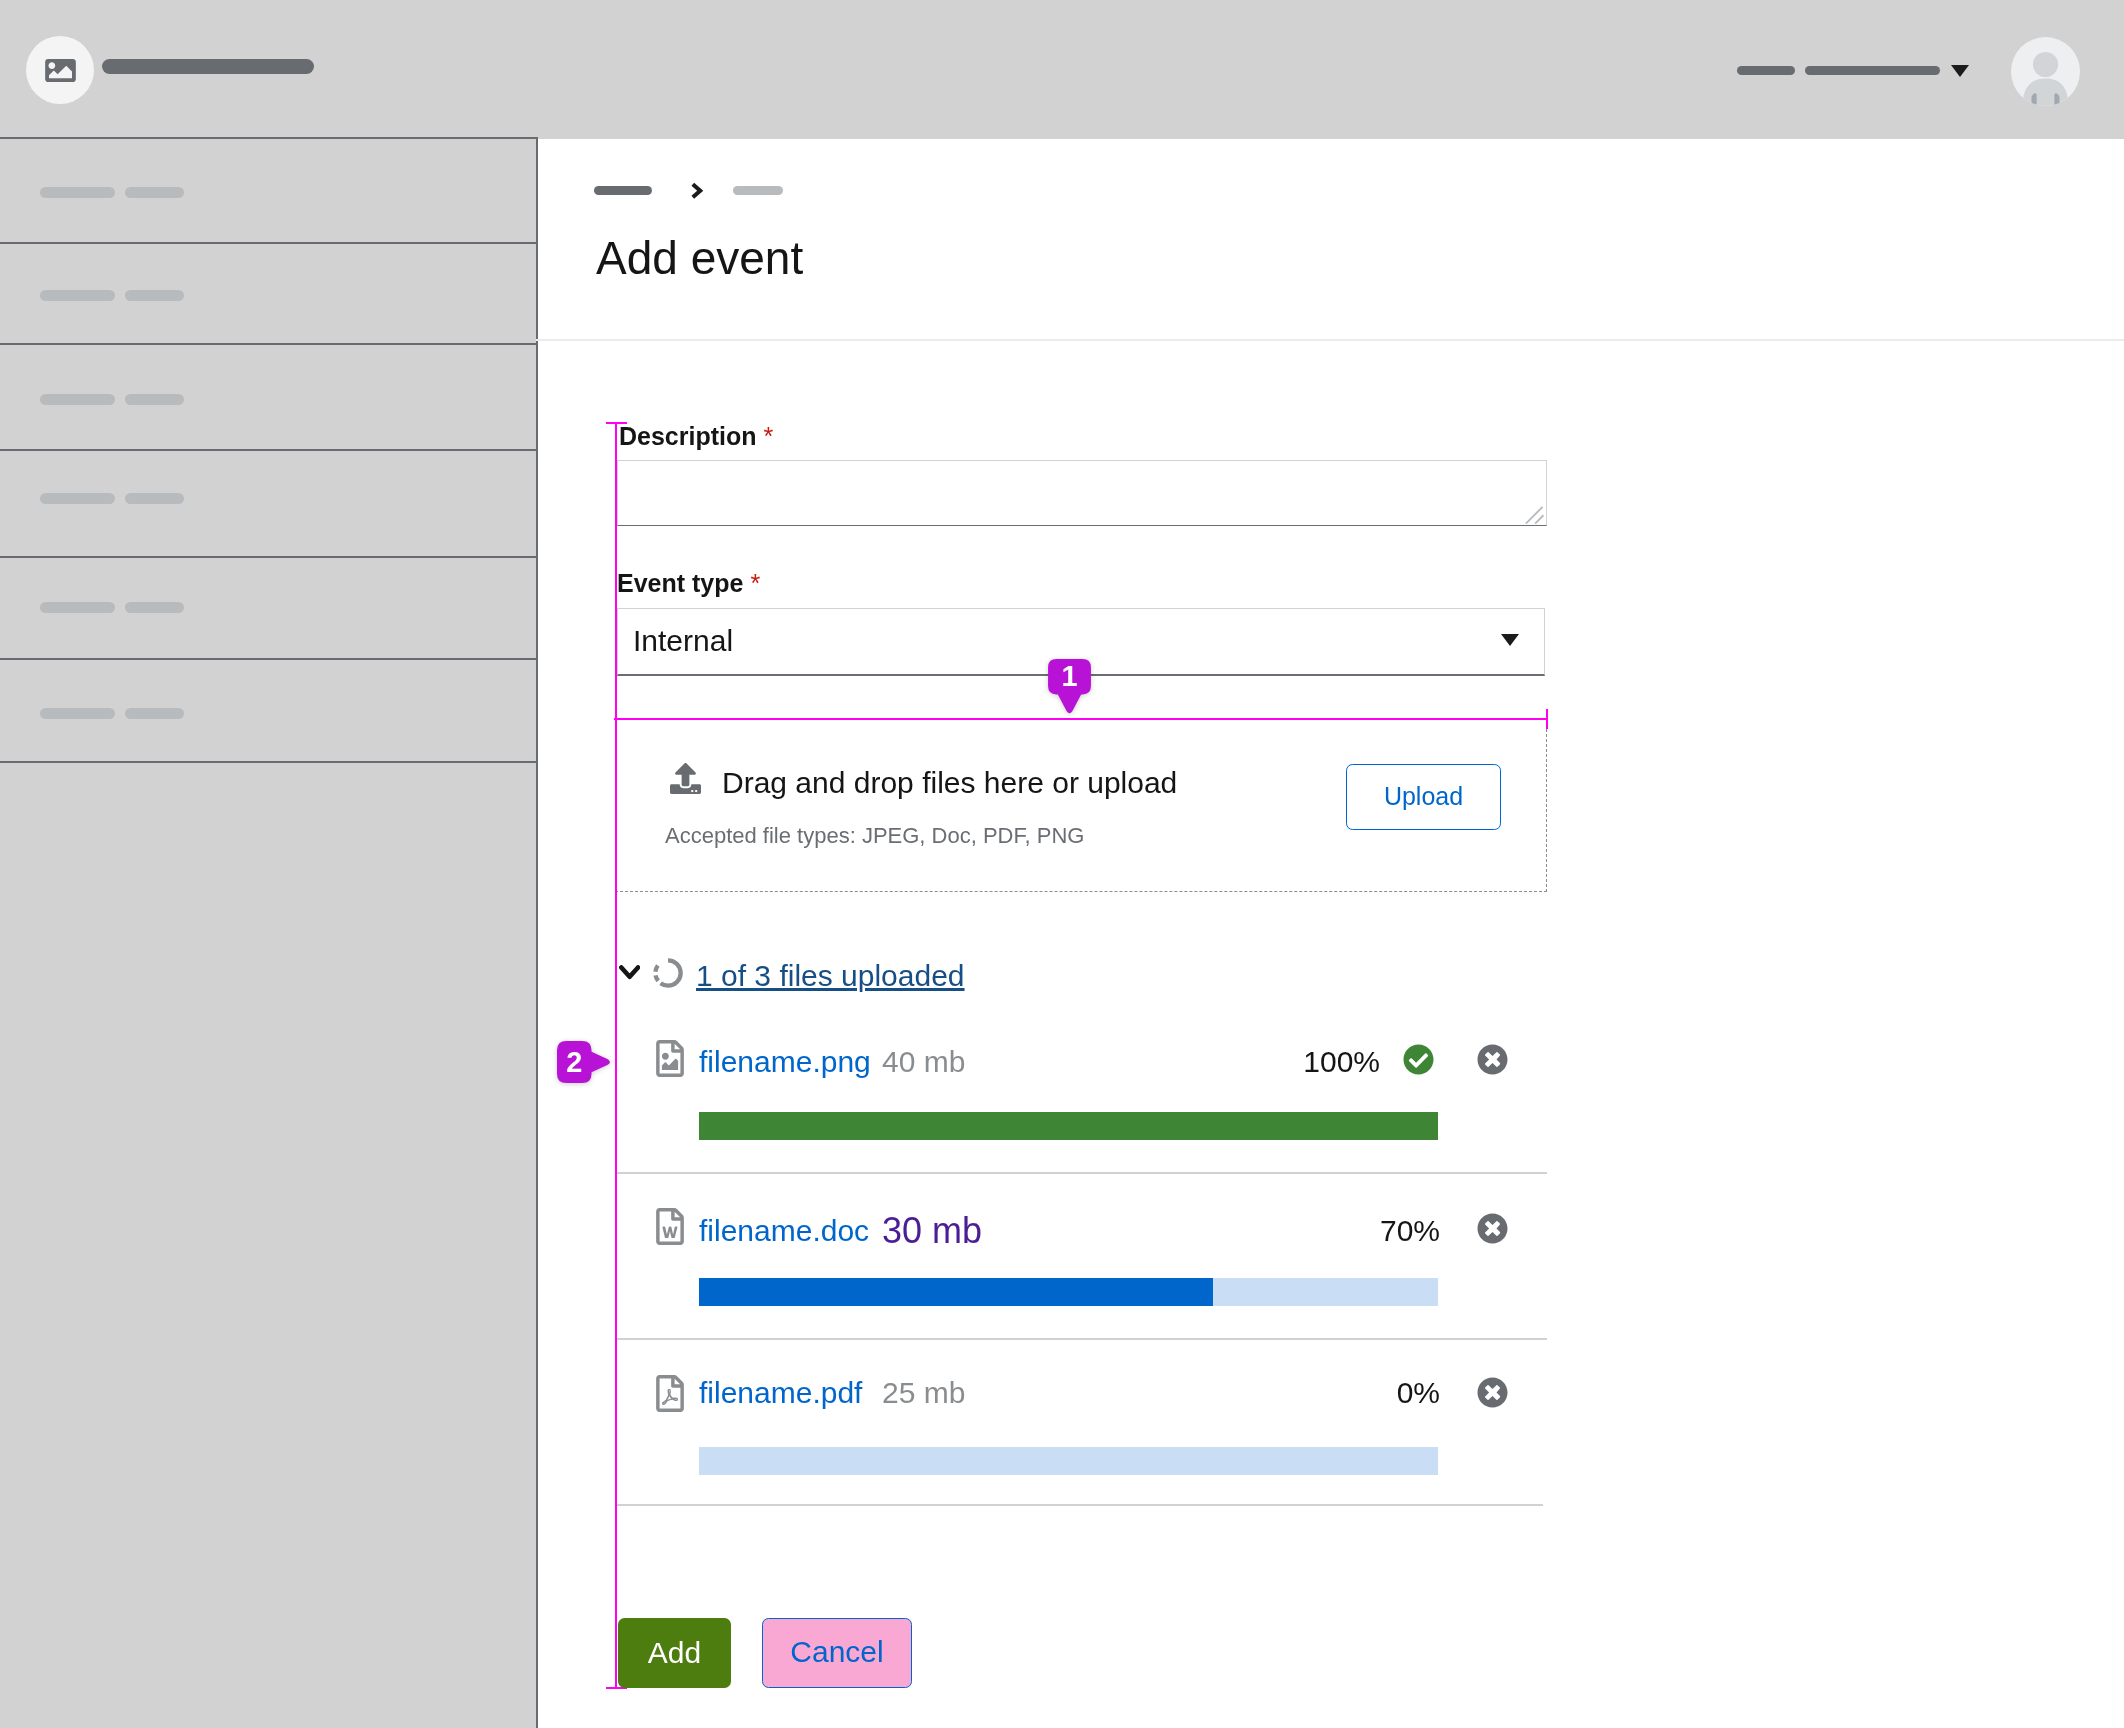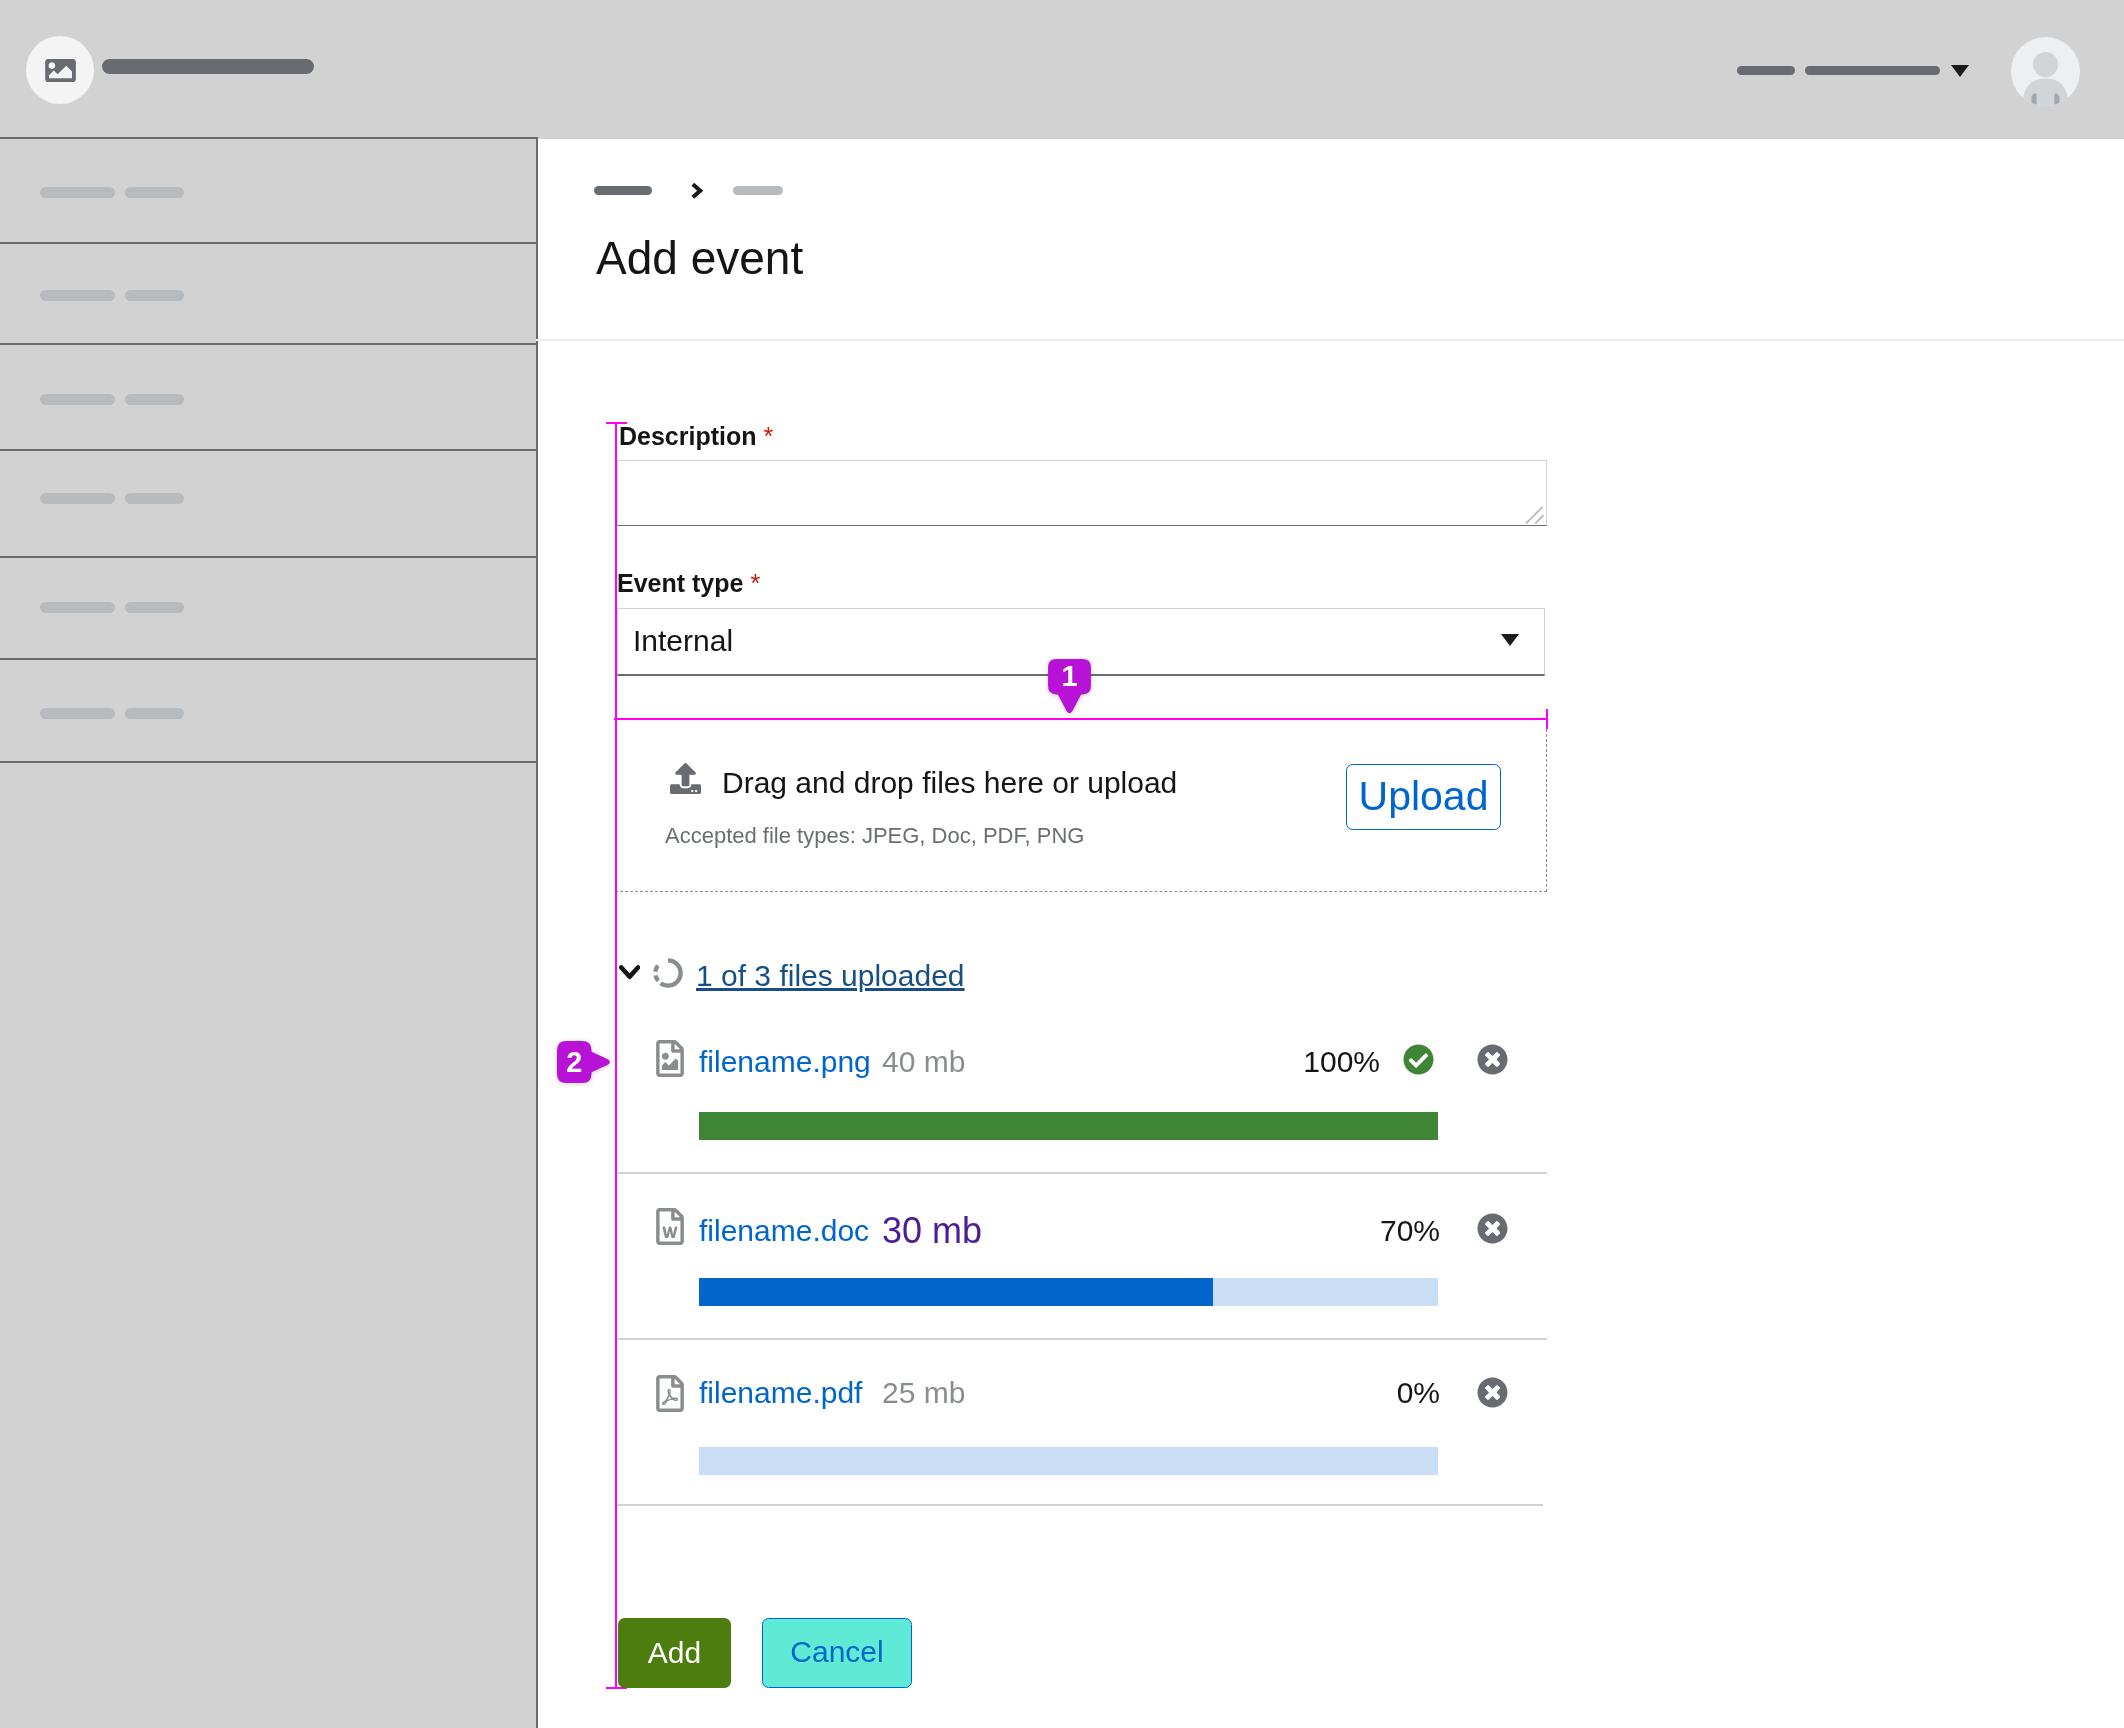--- a/index.html
+++ b/index.html
@@ -81,21 +81,21 @@
   <div class="abs" style="left:617px;top:608px;width:928px;height:68px;background:#fff;border:0.9px solid #d2d2d2;border-bottom:2.8px solid #6a6e73;"></div>
   <div class="abs" style="left:633px;top:626px;font-size:30px;line-height:30px;color:#151515;">Internal</div>
   <div class="abs" style="left:1501px;top:634px;width:0;height:0;border-left:9.3px solid transparent;border-right:9.3px solid transparent;border-top:12px solid #1b1b1b;"></div>
 
   <div class="abs" style="left:615px;top:719px;width:932px;height:173px;border:1.9px dashed #8a8d90;background:#fff;"></div>
   <svg class="abs" style="left:670px;top:763px;" width="31" height="31" viewBox="0 0 512 512">
     <path fill="#686c71" d="M296 384h-80c-13.3 0-24-10.7-24-24V192h-87.7c-17.8 0-26.7-21.5-14.1-34.1L242.3 5.7c7.5-7.5 19.8-7.5 27.3 0l152.2 152.2c12.6 12.6 3.7 34.1-14.1 34.1H320v168c0 13.3-10.7 24-24 24zm216-8v112c0 13.3-10.7 24-24 24H24c-13.3 0-24-10.7-24-24V376c0-13.3 10.7-24 24-24h136v8c0 30.9 25.1 56 56 56h80c30.9 0 56-25.1 56-56v-8h136c13.3 0 24 10.7 24 24zm-124 88c0-11-9-20-20-20s-20 9-20 20 9 20 20 20 20-9 20-20zm64 0c0-11-9-20-20-20s-20 9-20 20 9 20 20 20 20-9 20-20z"></path>
   </svg>
   <div class="abs" style="left:722px;top:768px;font-size:30px;line-height:30px;color:#151515;">Drag and drop files here or upload</div>
   <div class="abs" style="left:665px;top:825px;font-size:22px;line-height:22px;color:#6a6e73;">Accepted file types: JPEG, Doc, PDF, PNG</div>
-  <div class="abs" style="left:1346px;top:764px;width:155px;height:66px;background:#fff;border:1.9px solid #0066cc;border-radius:6.5px;font-size:41px;line-height:62px;color:#0066cc;text-align:center;">Upload</div>
+  <div class="abs" style="left:1346px;top:764px;width:155px;height:66px;background:#fff;border:1.9px solid #0066cc;border-radius:6.5px;font-size:25px;line-height:62px;color:#0066cc;text-align:center;">Upload</div>
 
   <div class="abs" style="left:615px;top:422px;width:2.3px;height:1267px;background:#ff00f2;"></div>
   <div class="abs" style="left:606px;top:422px;width:21.3px;height:2.3px;background:#ff00f2;"></div>
   <div class="abs" style="left:606px;top:1687px;width:21.3px;height:2.3px;background:#ff00f2;"></div>
   <div class="abs" style="left:614px;top:718px;width:934px;height:2.3px;background:#ff00f2;"></div>
   <div class="abs" style="left:1546px;top:709px;width:2.3px;height:20.4px;background:#ff00f2;"></div>
 
   <svg class="abs" style="left:1048px;top:659px;filter:drop-shadow(0 1.9px 2.8px rgba(0,0,0,0.2));" width="43" height="55" viewBox="0 0 46 59">
     <path fill="#b812d6" d="M9 0 H37 Q46 0 46 9 V29 Q46 38 37 38 H35.5 L26 56 Q23 60.5 20 56 L10.5 38 H9 Q0 38 0 29 V9 Q0 0 9 0 Z"></path>
     <text x="23" y="29.5" fill="#fff" font-family="Liberation Sans, sans-serif" font-size="31" font-weight="bold" text-anchor="middle">1</text>
@@ -148,16 +148,16 @@
   <div class="abs" style="left:699px;top:1378px;font-size:30px;line-height:30px;color:#0066cc;">filename.pdf</div>
   <div class="abs" style="left:882px;top:1378px;font-size:30px;line-height:30px;color:#8a8d90;">25 mb</div>
   <div class="abs" style="left:1347px;top:1378px;width:93px;text-align:right;font-size:30px;line-height:30px;color:#151515;">0%</div>
   <svg class="abs" style="left:1477px;top:1377px;" width="31" height="31" viewBox="0 0 512 512">
     <path fill="#686c71" d="M256 8C119 8 8 119 8 256s111 248 248 248 248-111 248-248S393 8 256 8zm121.6 313.1c4.7 4.7 4.7 12.3 0 17L338 377.6c-4.7 4.7-12.3 4.7-17 0L256 312l-65.1 65.6c-4.7 4.7-12.3 4.7-17 0L134.4 338c-4.7-4.7-4.7-12.3 0-17l65.6-65-65.6-65.1c-4.7-4.7-4.7-12.3 0-17l39.6-39.6c4.7-4.7 12.3-4.7 17 0l65 65.7 65.1-65.6c4.7-4.7 12.3-4.7 17 0l39.6 39.6c4.7 4.7 4.7 12.3 0 17L322 256l65.6 65.1z"></path>
   </svg>
   <div class="abs" style="left:699px;top:1447px;width:739px;height:28px;background:#c9def4;"></div>
   <div class="abs" style="left:617px;top:1504px;width:926px;height:1.9px;background:#d2d2d2;"></div>
 
   <div class="abs" style="left:618px;top:1618px;width:113px;height:70px;background:#4d7c0f;border-radius:6.5px;font-size:30px;line-height:70px;color:#fff;text-align:center;">Add</div>
-  <div class="abs" style="left:762px;top:1618px;width:150px;height:70px;background:#5eead4;border:1.9px solid #0066cc;border-radius:6.5px;font-size:30px;line-height:66px;color:#0066cc;text-align:center;">Cancel</div>
+  <div class="abs" style="left:762px;top:1618px;width:150px;height:70px;background:#f9a8d4;border:1.9px solid #0066cc;border-radius:6.5px;font-size:30px;line-height:66px;color:#0066cc;text-align:center;">Cancel</div>
 
 </div>
 
 
 </body></html>

